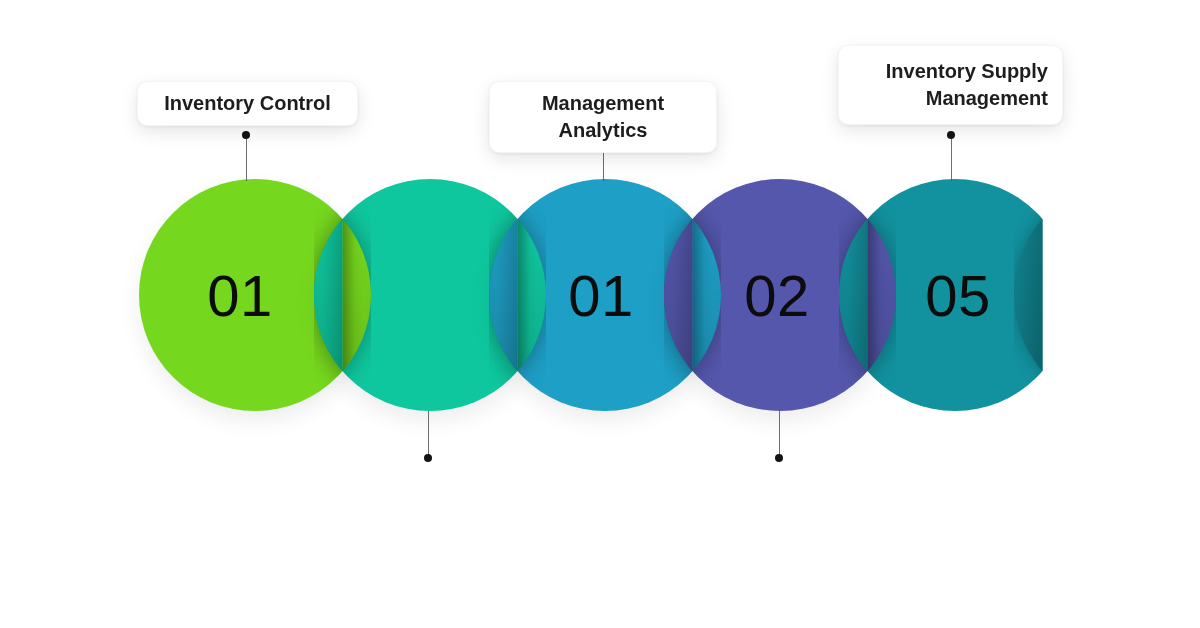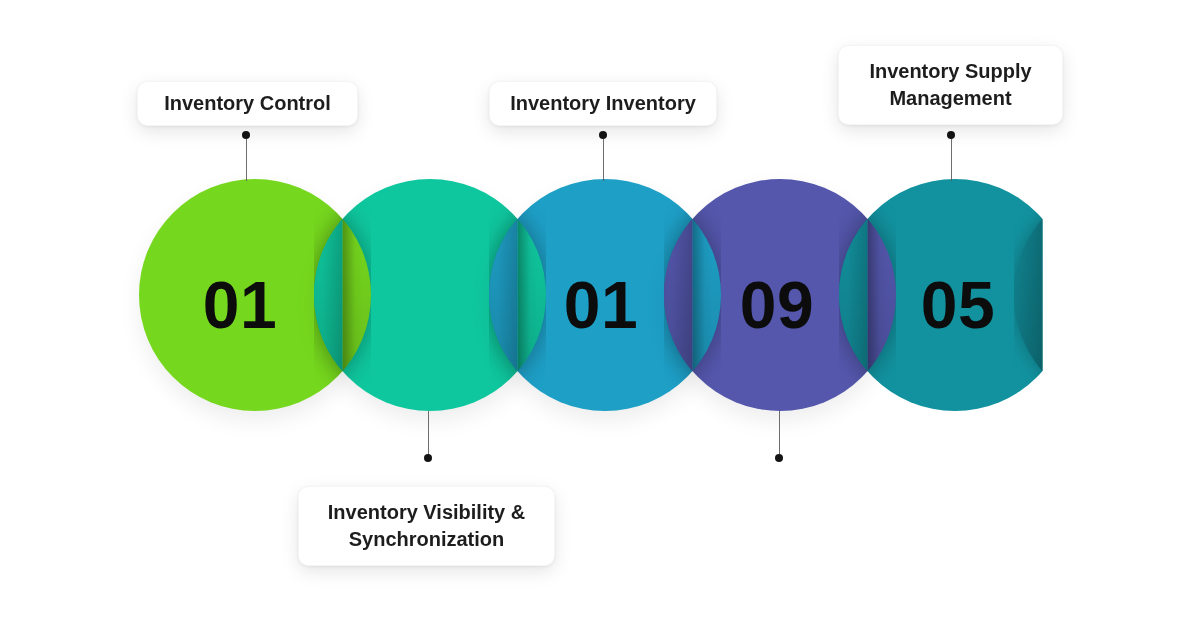--- a/index.html
+++ b/index.html
@@ -73,28 +73,28 @@
     background-color: var(--step5);
     background-image:
       linear-gradient(90deg, rgba(0,0,0,0.05) 0, rgba(0,0,0,0.22) 28px),
       linear-gradient(180deg, rgba(0,0,0,0.05) 20%, rgba(0,0,0,0.18) 100%);
     box-shadow: 0 0 18px rgba(0,0,0,0.25);
   }
 
   
   .num {
     position: absolute;
-    top: 189px;
+    top: 179px;
     width: 232px;
     height: 232px;
     display: flex;
     align-items: center;
     justify-content: center;
-    font-size: 66px;
-    font-weight: 700;
+    font-size: 58px;
+    font-weight: 400;
     letter-spacing: 0.5px;
     color: var(--number-ink, #0c0c0c);
     pointer-events: none;
   }
   .n1 { left: 139px; transform: translateX(-15px); }
   .n2 { left: 314px; transform: translateX(-4px); }
   .n3 { left: 489px; transform: translateX(-4px); }
   .n4 { left: 664px; transform: translateX(-3px); }
   .n5 { left: 839px; transform: translateX(3px); text-align: center; }
 
@@ -109,21 +109,21 @@
     display: flex;
     align-items: center;
     justify-content: center;
     text-align: center;
     font-size: 20px;
     line-height: 27px;
     font-weight: 700;
     color: var(--label-ink, #1d1d1d);
     padding: 8px 14px;
   }
-  .two-line { padding: 12px 14px; }
+  .two-line { padding: 12px 14px; text-align: right; }
   .lb1 { left: 137px; top: 81px;  width: 221px; }
   .lb2 { left: 298px; top: 486px; width: 257px; }
   .lb3 { left: 489px; top: 81px;  width: 228px; }
   .lb4 { left: 648px; top: 486px; width: 263px; }
   .lb5 { left: 838px; top: 45px;  width: 225px; }
 
   
   .connector-line {
     position: absolute;
     width: 1px;
@@ -183,33 +183,32 @@
   <div class="mask m5">
       <div class="half half-right fill-4"></div>
     </div>
 
   <div class="mask m5">
       <div class="half half-left half-phantom"></div>
     </div>
 
   <div class="num n1">01</div>
   <div class="num n3">01</div>
-  <div class="num n4">09</div>
+  <div class="num n4">02</div>
   <div class="num n5">05</div>
 
   <div class="connector-line cl-top x1"></div>
   <div class="connector-dot cd-top dx1"></div>
   <div class="connector-line cl-top x3"></div>
   <div class="connector-dot cd-top dx3"></div>
   <div class="connector-line cl-top x5"></div>
   <div class="connector-dot cd-top dx5"></div>
 
   <div class="connector-line cl-bottom x2"></div>
   <div class="connector-dot cd-bottom dx2"></div>
   <div class="connector-line cl-bottom x4"></div>
   <div class="connector-dot cd-bottom dx4"></div>
 
   <div class="label-card lb1">Inventory Control</div>
-  <div class="label-card lb2 two-line">Inventory Visibility &amp; Synchronization</div>
-  <div class="label-card lb3">Inventory Inventory</div>
+  <div class="label-card lb3">Management Analytics</div>
   <div class="label-card lb5 two-line">Inventory Supply Management</div>
 
 </div>
 
 </body></html>

